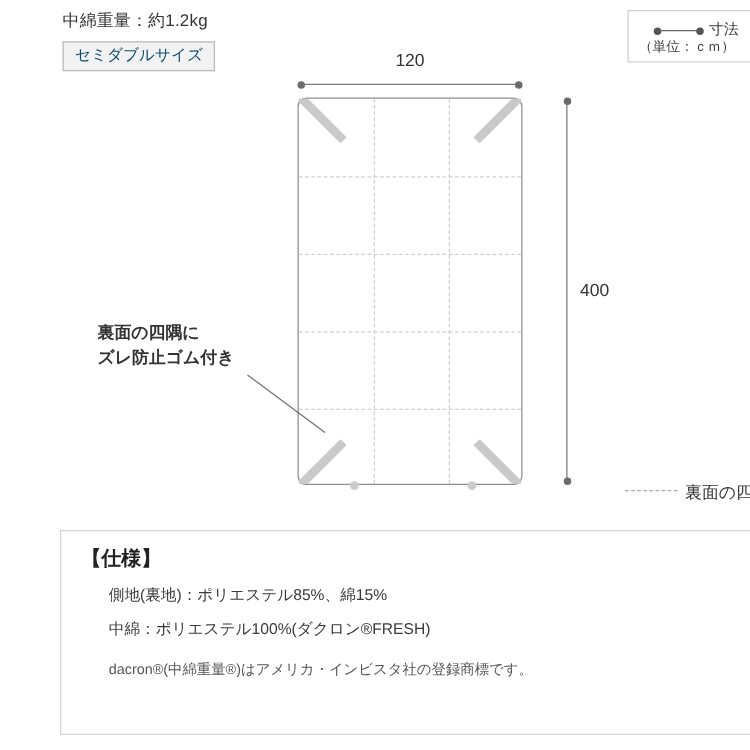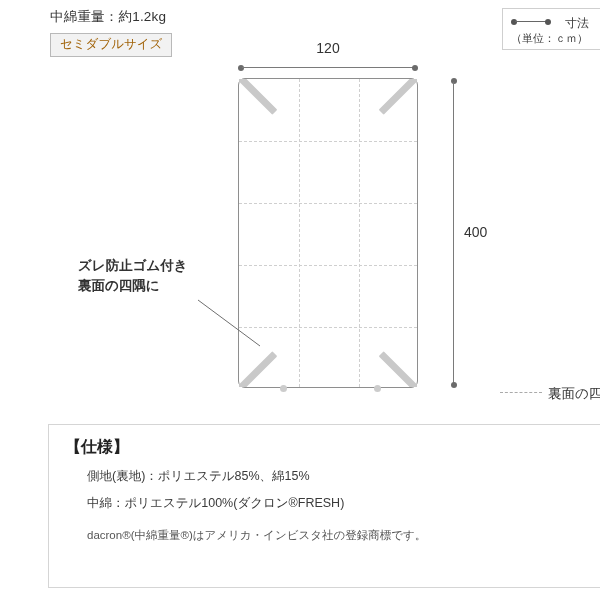--- a/index.html
+++ b/index.html
@@ -35,43 +35,43 @@
     letter-spacing: 0.2px;
     white-space: nowrap;
   }
   .size-badge {
     display: inline-block;
     margin-top: 7px;
     padding: 4px 9px 5px 9px;
     border: 1px solid #b9b9b9;
     background: #f2f2f2;
     font-size: 12.5px;
-    color: #a16207;
+    color: #0c4a6e;
     line-height: 1;
     white-space: nowrap;
   }
 
   
   .legend {
     position: absolute;
     right: 12px;
     top: 8px;
     width: 112px;
     height: 42px;
     border: 1px solid #cfcfcf;
     background: #fff;
     box-sizing: border-box;
   }
   .legend-row {
     position: absolute;
-    left: 8px;
+    left: 20px;
     top: 8px;
     display: flex;
-    align-items: flex-start;
-    gap: 14px;
+    align-items: flex-end;
+    gap: 4px;
   }
   .legend-dim-icon {
     width: 40px;
     height: 9px;
     position: relative;
   }
   .legend-dim-icon .ln {
     position: absolute;
     left: 4px;
     right: 4px;
@@ -369,22 +369,22 @@
         </span>
       <span class="corner br">
           <span class="band"></span>
         </span>
     </div>
 
     <span class="tick" style="left:232px; top:385px;"></span>
     <span class="tick" style="left:326px; top:385px;"></span>
 
     <div class="ann-corner">
+      <div>裏面の四隅に</div>
       <div>ズレ防止ゴム付き</div>
-      <div>裏面の四隅に</div>
     </div>
     <svg class="ann-corner-line" viewBox="0 0 600 420">
       <line x1="150" y1="300" x2="212" y2="346" stroke="#6f6f6f" stroke-width="1"></line>
     </svg>
 
     <span class="ann-quilt-dash"></span>
     <div class="ann-quilt">裏面の四隅に</div>
   </div>
 
   <div class="spec">

